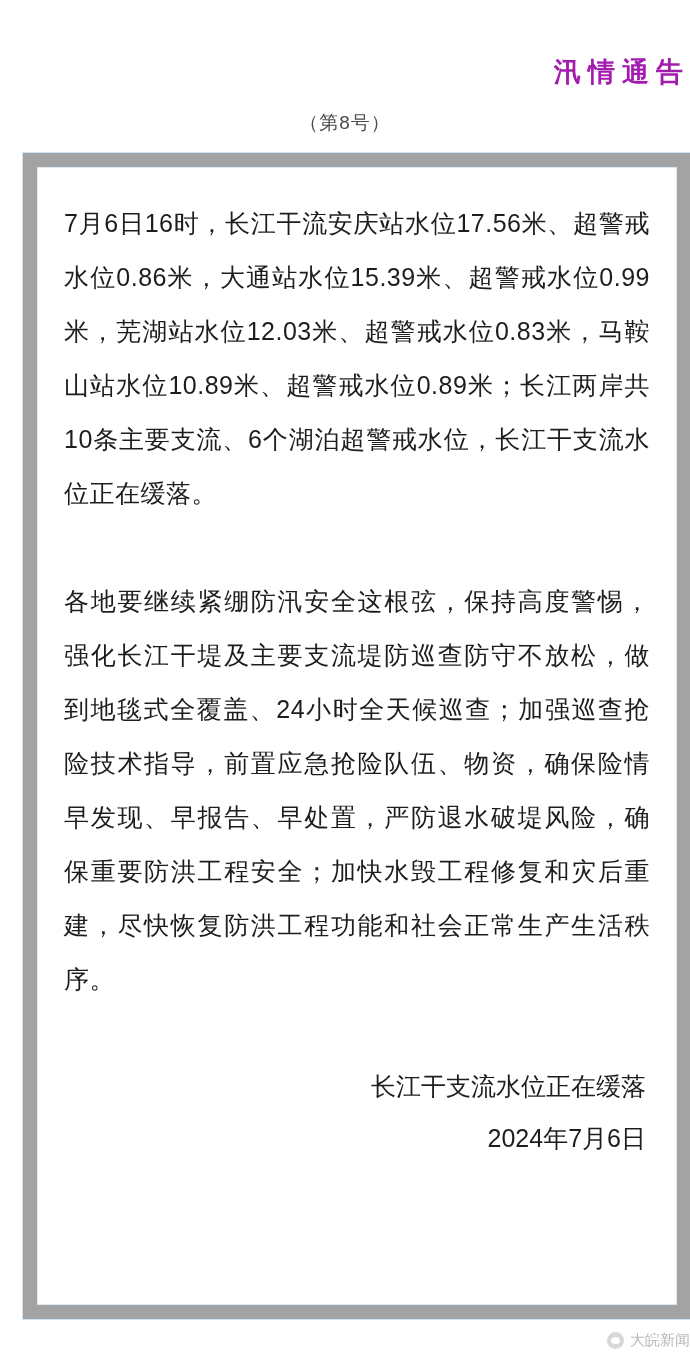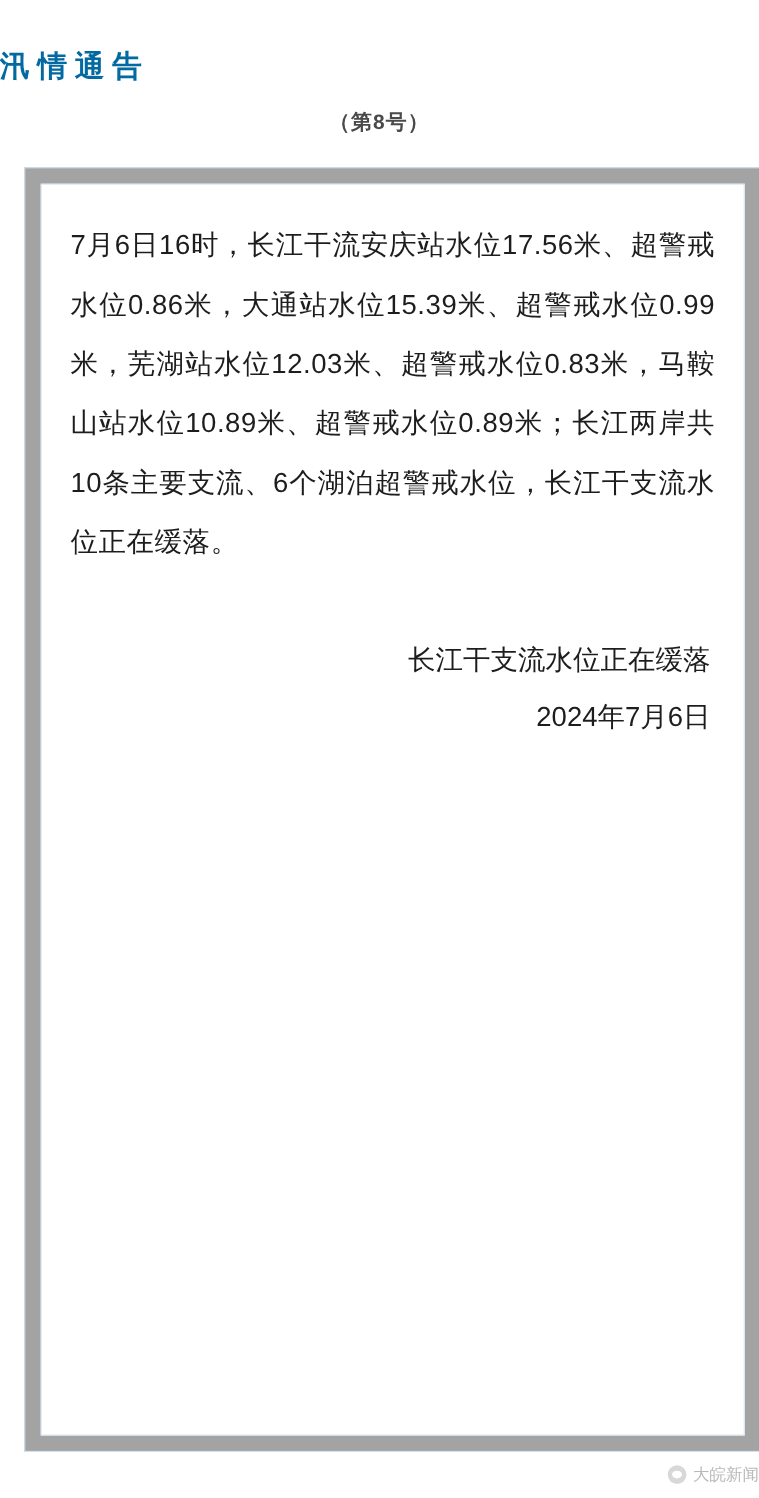--- a/index.html
+++ b/index.html
@@ -18,35 +18,34 @@
   .page {
     width: 690px;
     height: 1362px;
     position: relative;
     background: #ffffff;
     box-sizing: border-box;
   }
 
   
   .doc-title {
-    text-align: left;
-    color: #0369a1;
+    text-align: right;
+    color: #a21caf;
     font-size: 27px;
     font-weight: bold;
     letter-spacing: 7px;
-    padding-top: 44px;
+    padding-top: 56px;
     line-height: 1.2;
   }
   .doc-subtitle {
     text-align: center;
     color: #4a4a4a;
     font-size: 19px;
     letter-spacing: 1px;
     margin-top: 22px;
-    font-weight: bold;
   }
 
   
   .card-outer {
     position: absolute;
     left: 22px;
     top: 152px;
     width: 670px;
     height: 1168px;
     border: 1px solid #cfe3f2;
@@ -131,20 +130,21 @@
 
   <div class="doc-title">汛情通告</div>
 
   <div class="doc-subtitle">（第8号）</div>
 
   <div class="card-outer">
     <div class="card-inner">
 
       <p class="para">7月6日16时，长江干流安庆站水位17.56米、超警戒水位0.86米，大通站水位15.39米、超警戒水位0.99米，芜湖站水位12.03米、超警戒水位0.83米，马鞍山站水位10.89米、超警戒水位0.89米；长江两岸共10条主要支流、6个湖泊超警戒水位，长江干支流水位正在缓落。</p>
 
+      <p class="para">各地要继续紧绷防汛安全这根弦，保持高度警惕，强化长江干堤及主要支流堤防巡查防守不放松，做到地毯式全覆盖、24小时全天候巡查；加强巡查抢险技术指导，前置应急抢险队伍、物资，确保险情早发现、早报告、早处置，严防退水破堤风险，确保重要防洪工程安全；加快水毁工程修复和灾后重建，尽快恢复防洪工程功能和社会正常生产生活秩序。</p>
 
       <div class="sign">
         <div>长江干支流水位正在缓落</div>
         <div>2024年7月6日</div>
       </div>
 
     </div>
   </div>
 
   <div class="footer">

